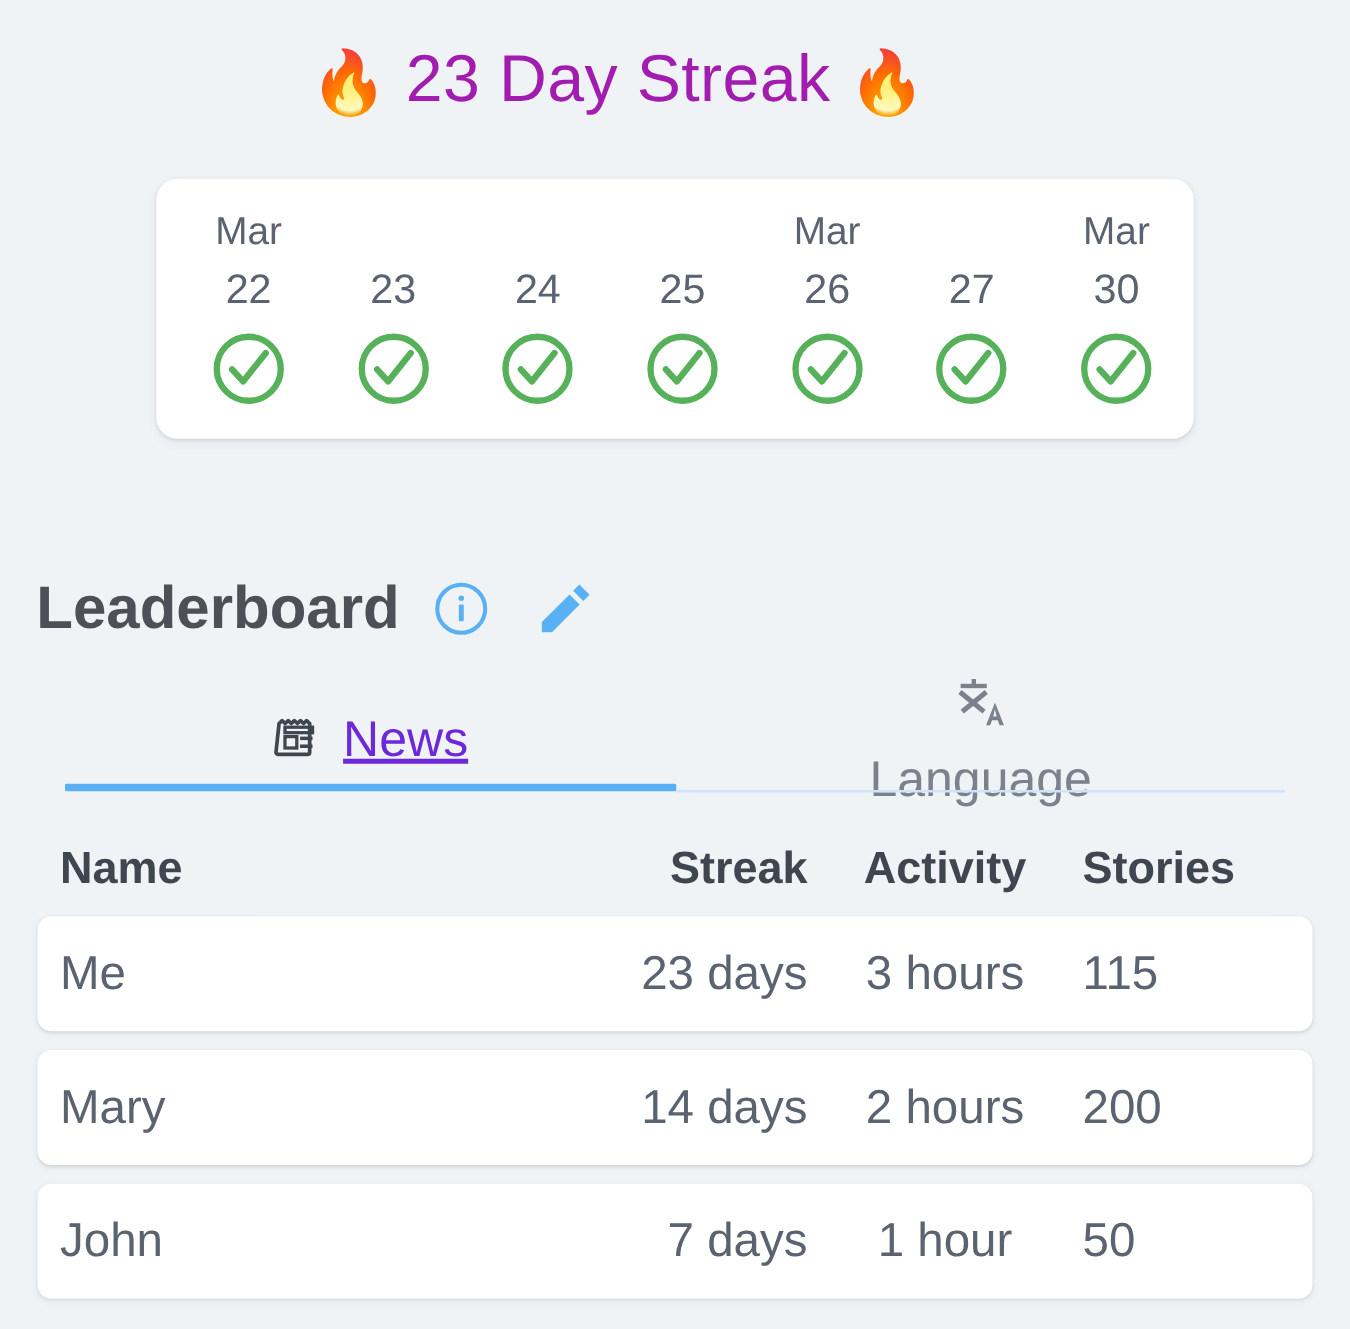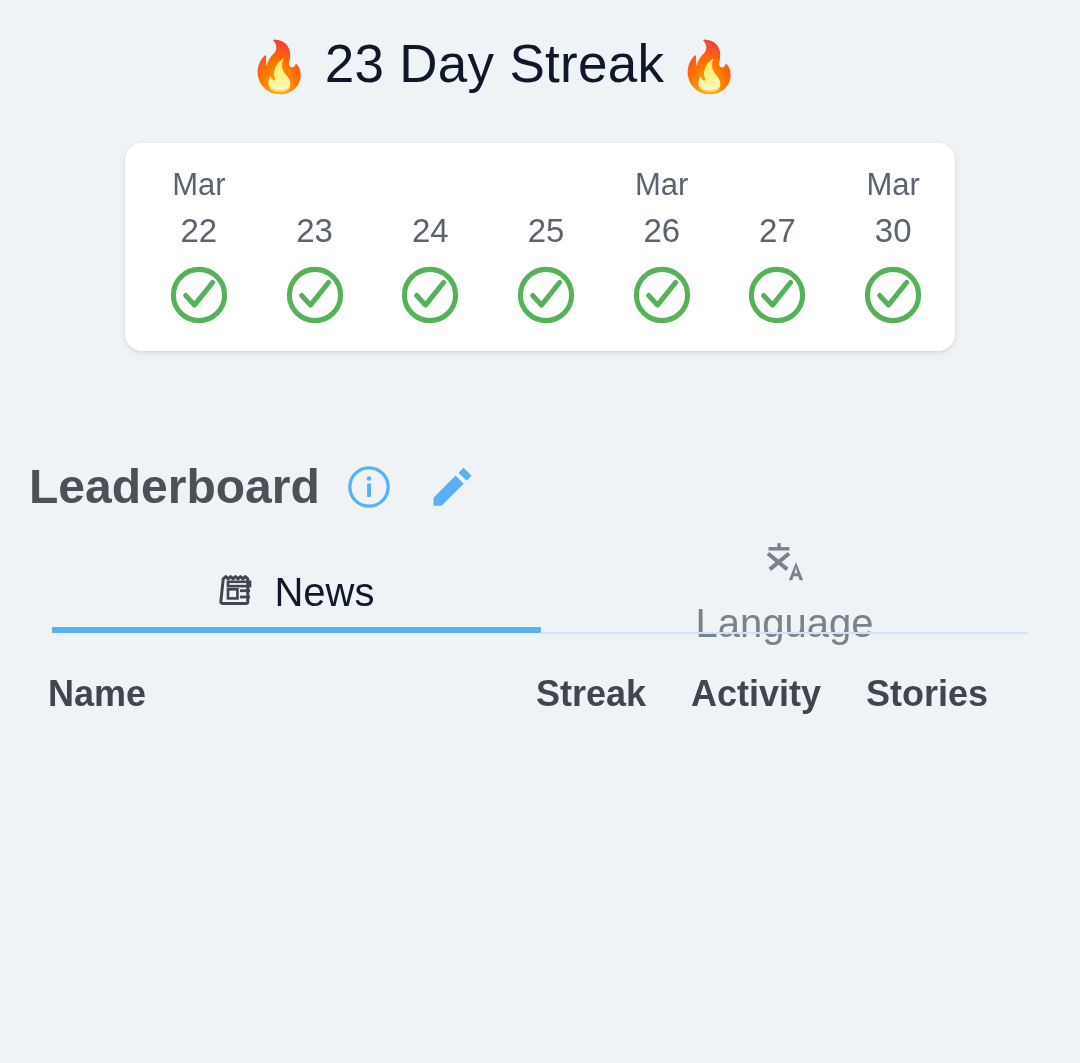--- a/index.html
+++ b/index.html
@@ -18,21 +18,21 @@
 
   
   .streak-title {
     position: absolute;
     top: 33px;
     left: 0;
     width: 989px;
     text-align: center;
     font-size: 53px;
     font-weight: 400;
-    color: #0f172a;
+    color: #a21caf;
     letter-spacing: 0.3px;
     white-space: nowrap;
   }
   .flame {
     font-size: 50px;
     vertical-align: -2px;
   }
   .flame.left { margin-right: 14px; }
   .flame.right { margin-left: 14px; }
 
@@ -117,21 +117,21 @@
     gap: 14px;
     box-sizing: border-box;
   }
   .tab-news { left: 0; width: 489px; }
   .tab-language { left: 489px; width: 487px; flex-direction: column; }
   .tab-label {
     font-size: 40px;
     font-weight: 400;
     line-height: 1;
   }
-  .tab-news .tab-label { color: #0f172a; }
+  .tab-news .tab-label { color: #6d28d9; text-decoration: underline; }
   .tab-language .tab-label { color: #7b828c; }
   .tab-underline-inactive {
     position: absolute;
     left: 489px;
     top: 76px;
     width: 487px;
     height: 2px;
     background: #cfe4f8;
   }
   .tab-underline-active {
@@ -304,13 +304,33 @@
   <div class="tab-underline-active"></div>
 </div>
 
 <div class="table">
   <div class="table-head">
     <div class="th col-name">Name</div>
     <div class="th col-streak">Streak</div>
     <div class="th col-activity">Activity</div>
     <div class="th col-stories">Stories</div>
   </div>
+  <div id="table-body">
+      <div class="row">
+        <div class="td col-name">Me</div>
+        <div class="td col-streak">23 days</div>
+        <div class="td col-activity">3 hours</div>
+        <div class="td col-stories">115</div>
+      </div>
+      <div class="row">
+        <div class="td col-name">Mary</div>
+        <div class="td col-streak">14 days</div>
+        <div class="td col-activity">2 hours</div>
+        <div class="td col-stories">200</div>
+      </div>
+      <div class="row">
+        <div class="td col-name">John</div>
+        <div class="td col-streak">7 days</div>
+        <div class="td col-activity">1 hour</div>
+        <div class="td col-stories">50</div>
+      </div>
+    </div>
 </div>
 
 </body></html>

